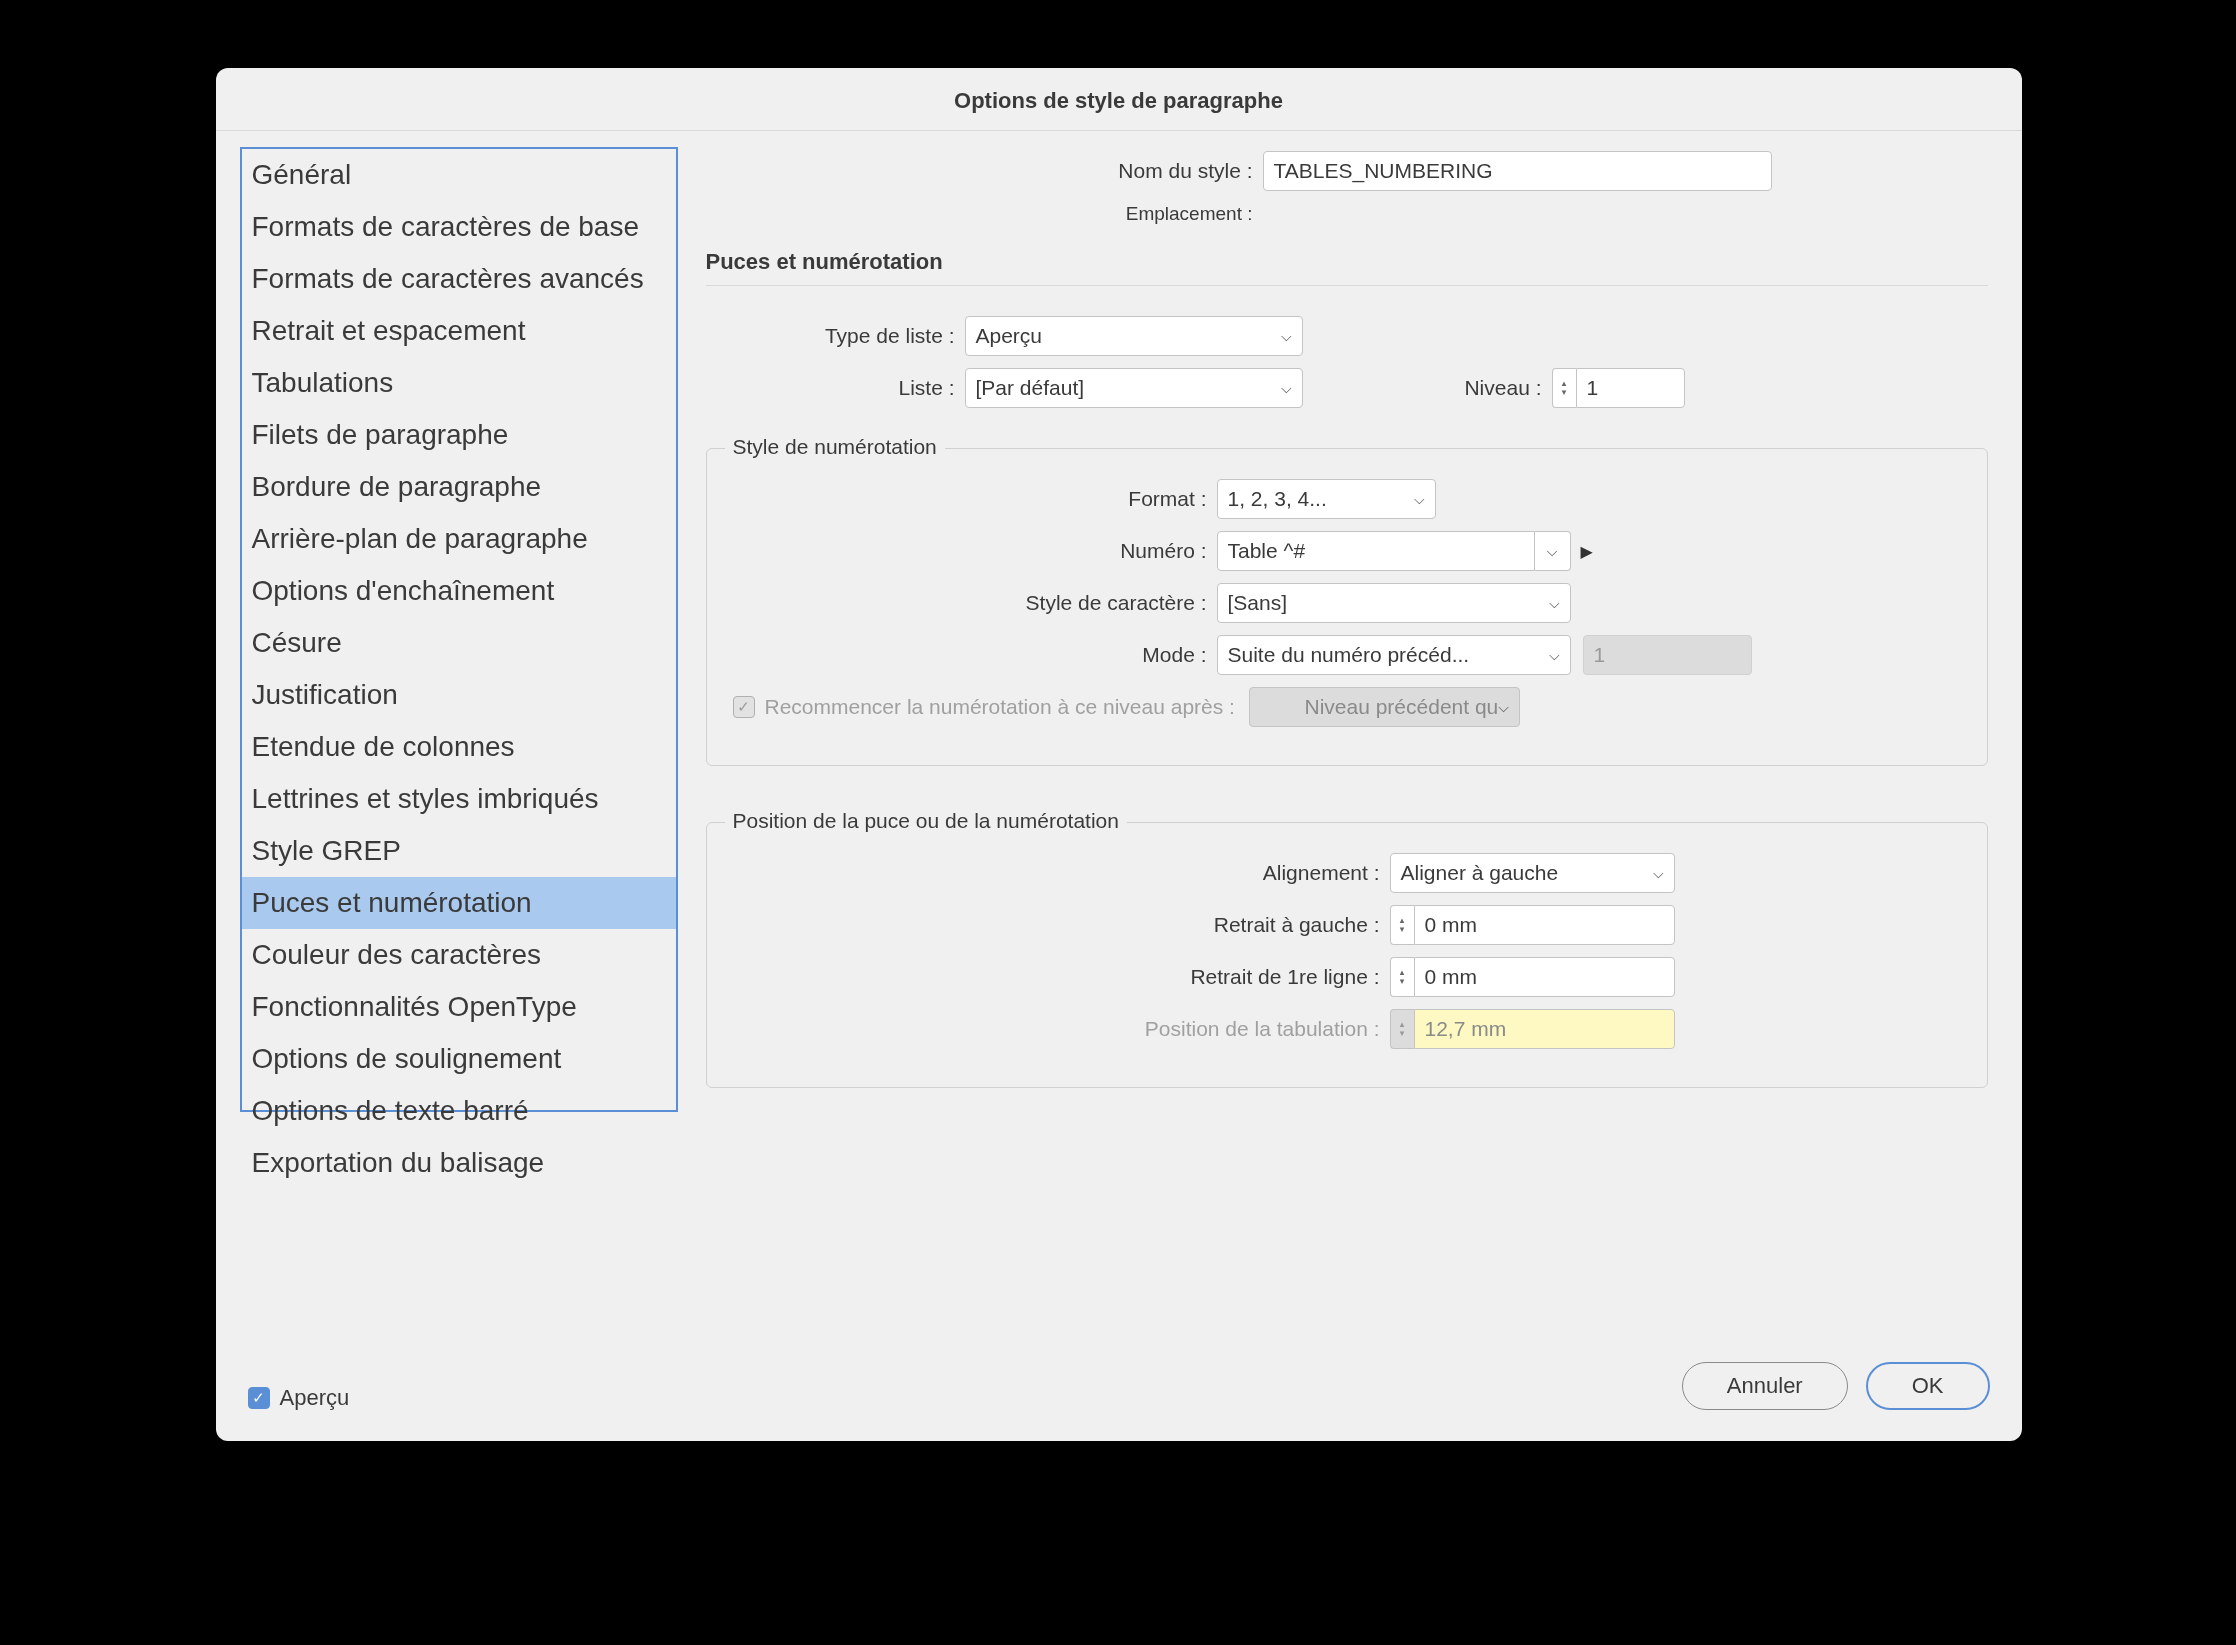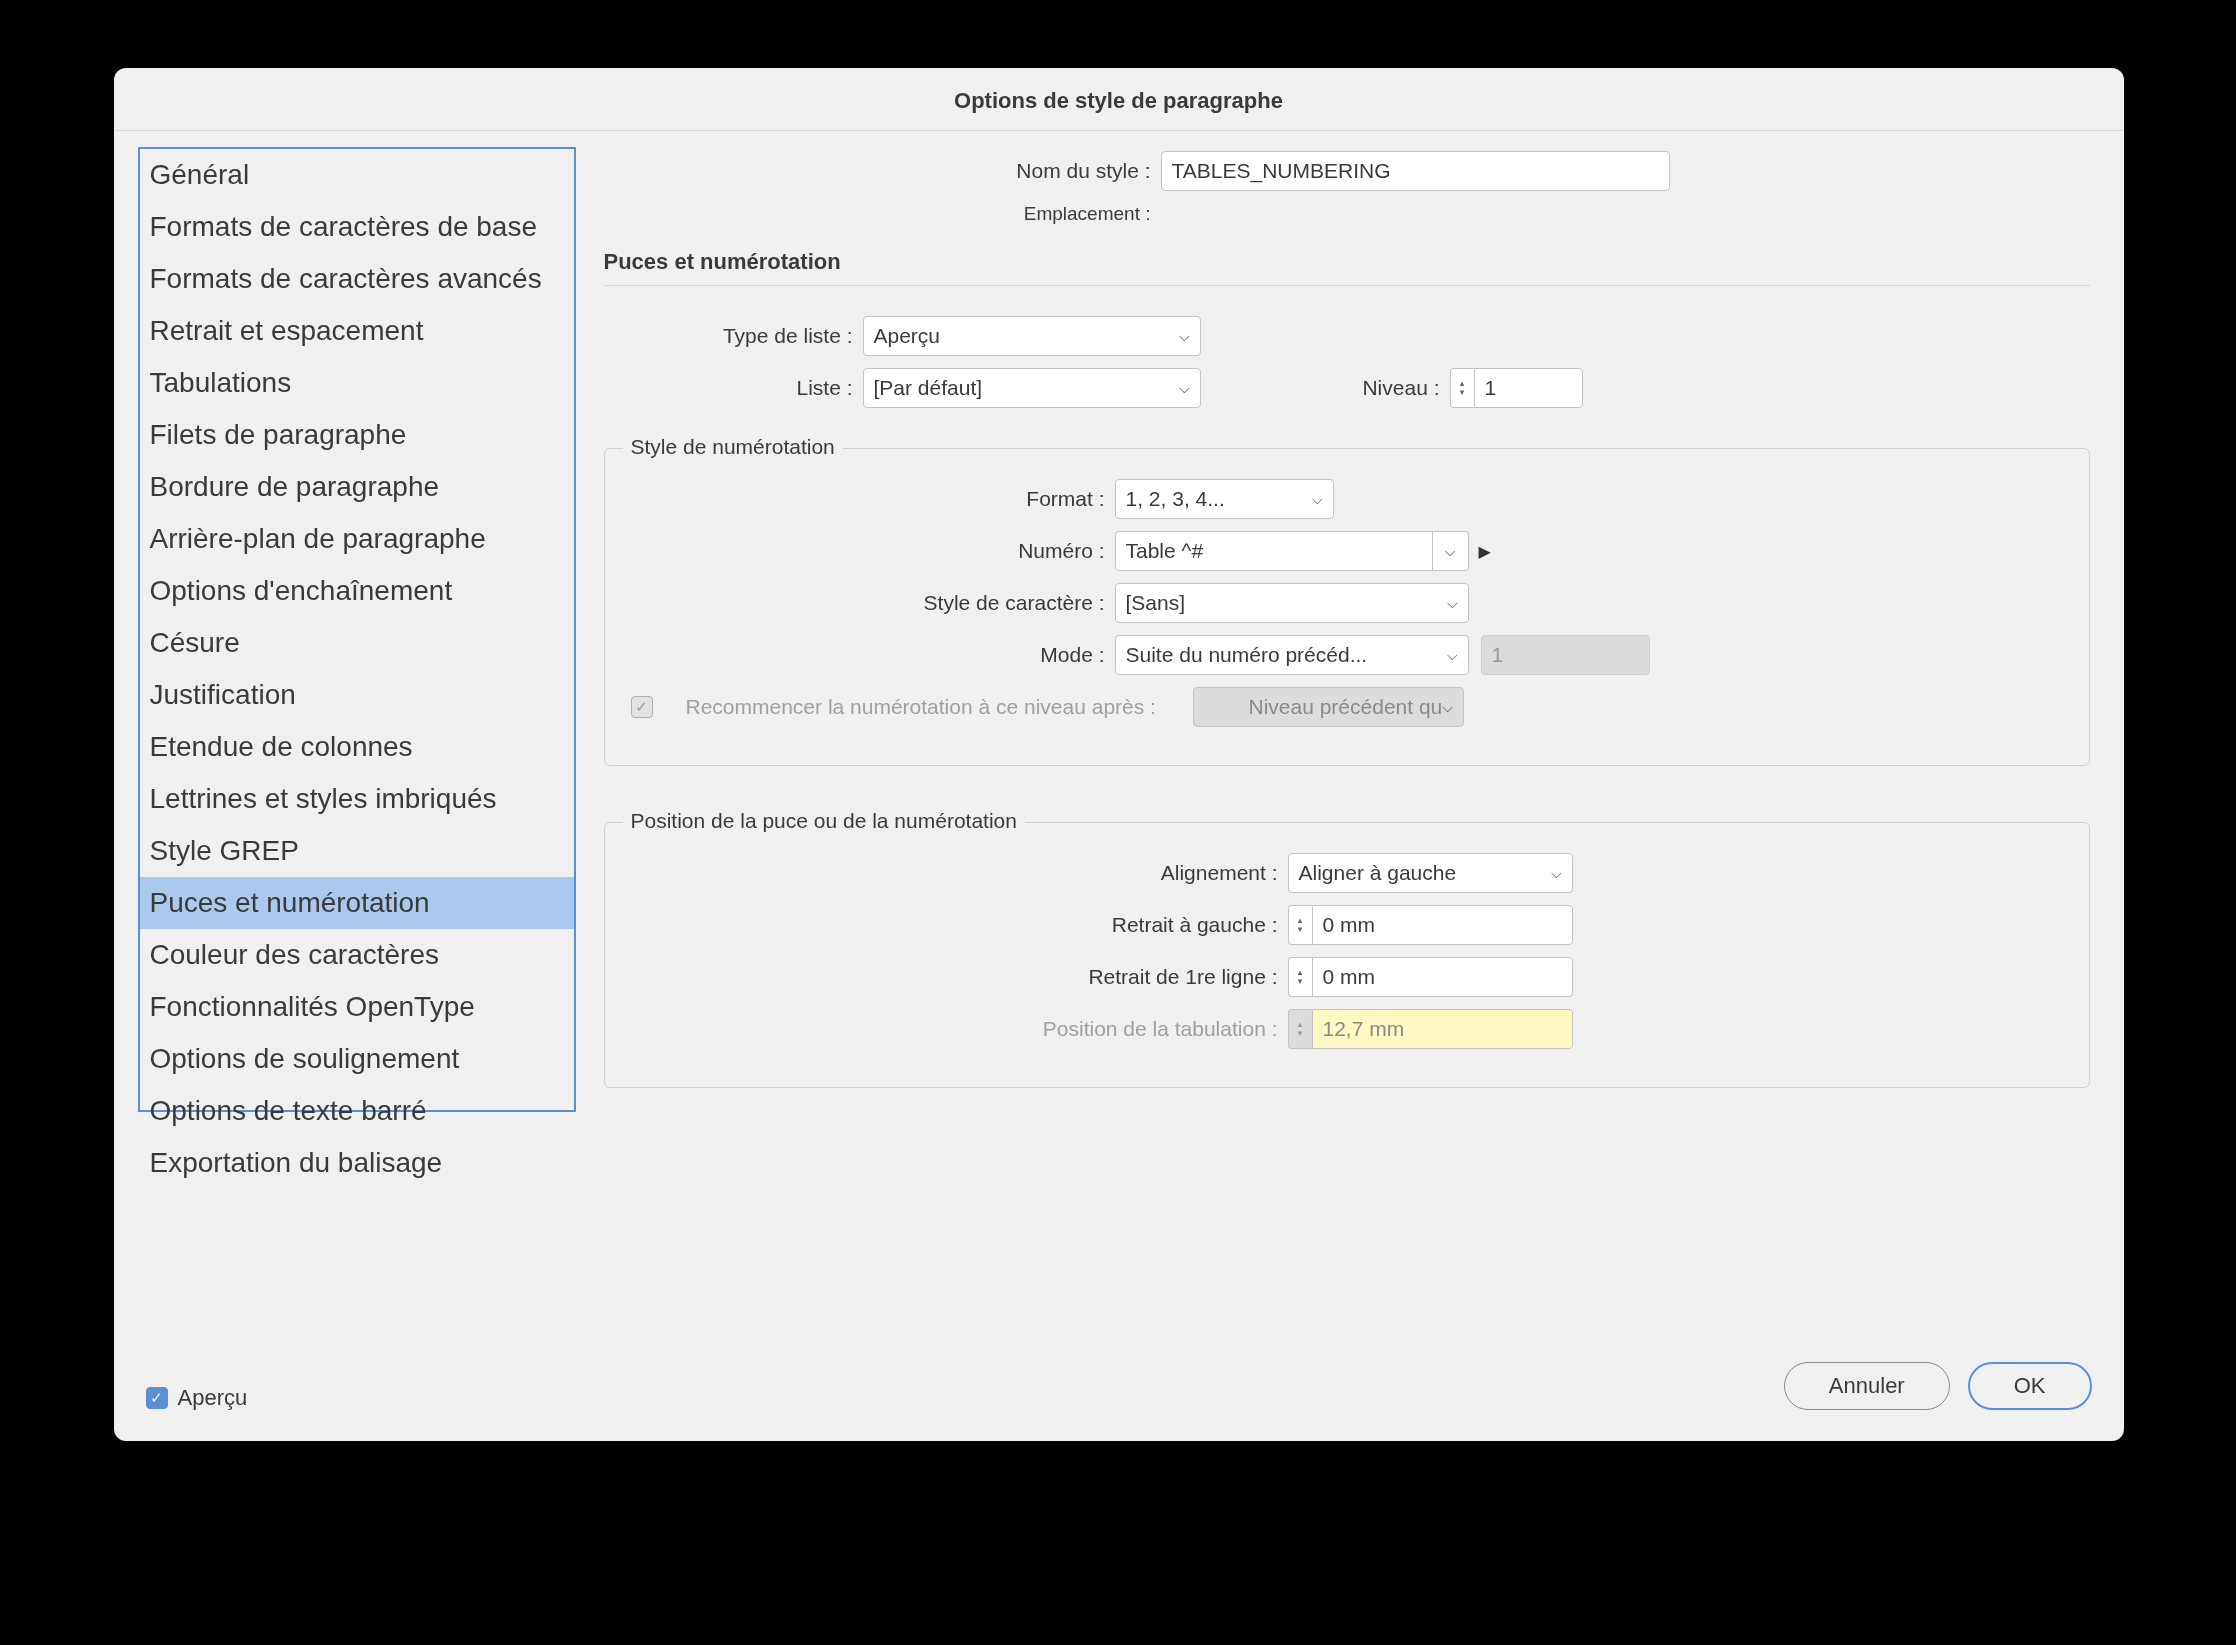--- a/index.html
+++ b/index.html
@@ -9,21 +9,21 @@
   font-size: 13px;
   color: #3a3a3a;
   width: 2237px;
   height: 1646px;
   display: flex;
   align-items: flex-start;
   justify-content: center;
   padding-top: 68px;
 }
 .dialog {
-  width: 2010px;
+  width: 1806px;
   height: 1373px;
   background: #f0f0f0;
   border-radius: 12px;
   box-shadow: 0 20px 60px rgba(0,0,0,0.5);
   display: flex;
   flex-direction: column;
   overflow: hidden;
 }
 .titlebar {
   text-align: center;
@@ -290,21 +290,21 @@
 
         <div class="form-row">
           <div class="label" style="width:484px;">Mode :</div>
           <div class="select" style="width:354px;">
             <span>Suite du numéro précéd...</span>
             <span class="chev">⌵</span>
           </div>
           <input class="input-text" style="width: 169px; margin-left: 12px; background: rgb(220, 220, 220); color: rgb(154, 154, 154); border-color: rgb(208, 208, 208);" disabled="" value="1">
         </div>
 
-        <div class="form-row" style="gap:23px;">
+        <div class="form-row" style="">
           <span class="checkbox disabled checked"></span>
           <span class="label disabled" style="text-align:left; padding-right:14px;">Recommencer la numérotation à ce niveau après :</span>
           <div class="select disabled" style="width:271px;justify-content:flex-end;">
             <span>Niveau précédent qu</span>
             <span class="chev">⌵</span>
           </div>
         </div>
       </div>
 
       <div class="fieldset" style="margin-top:56px;">

